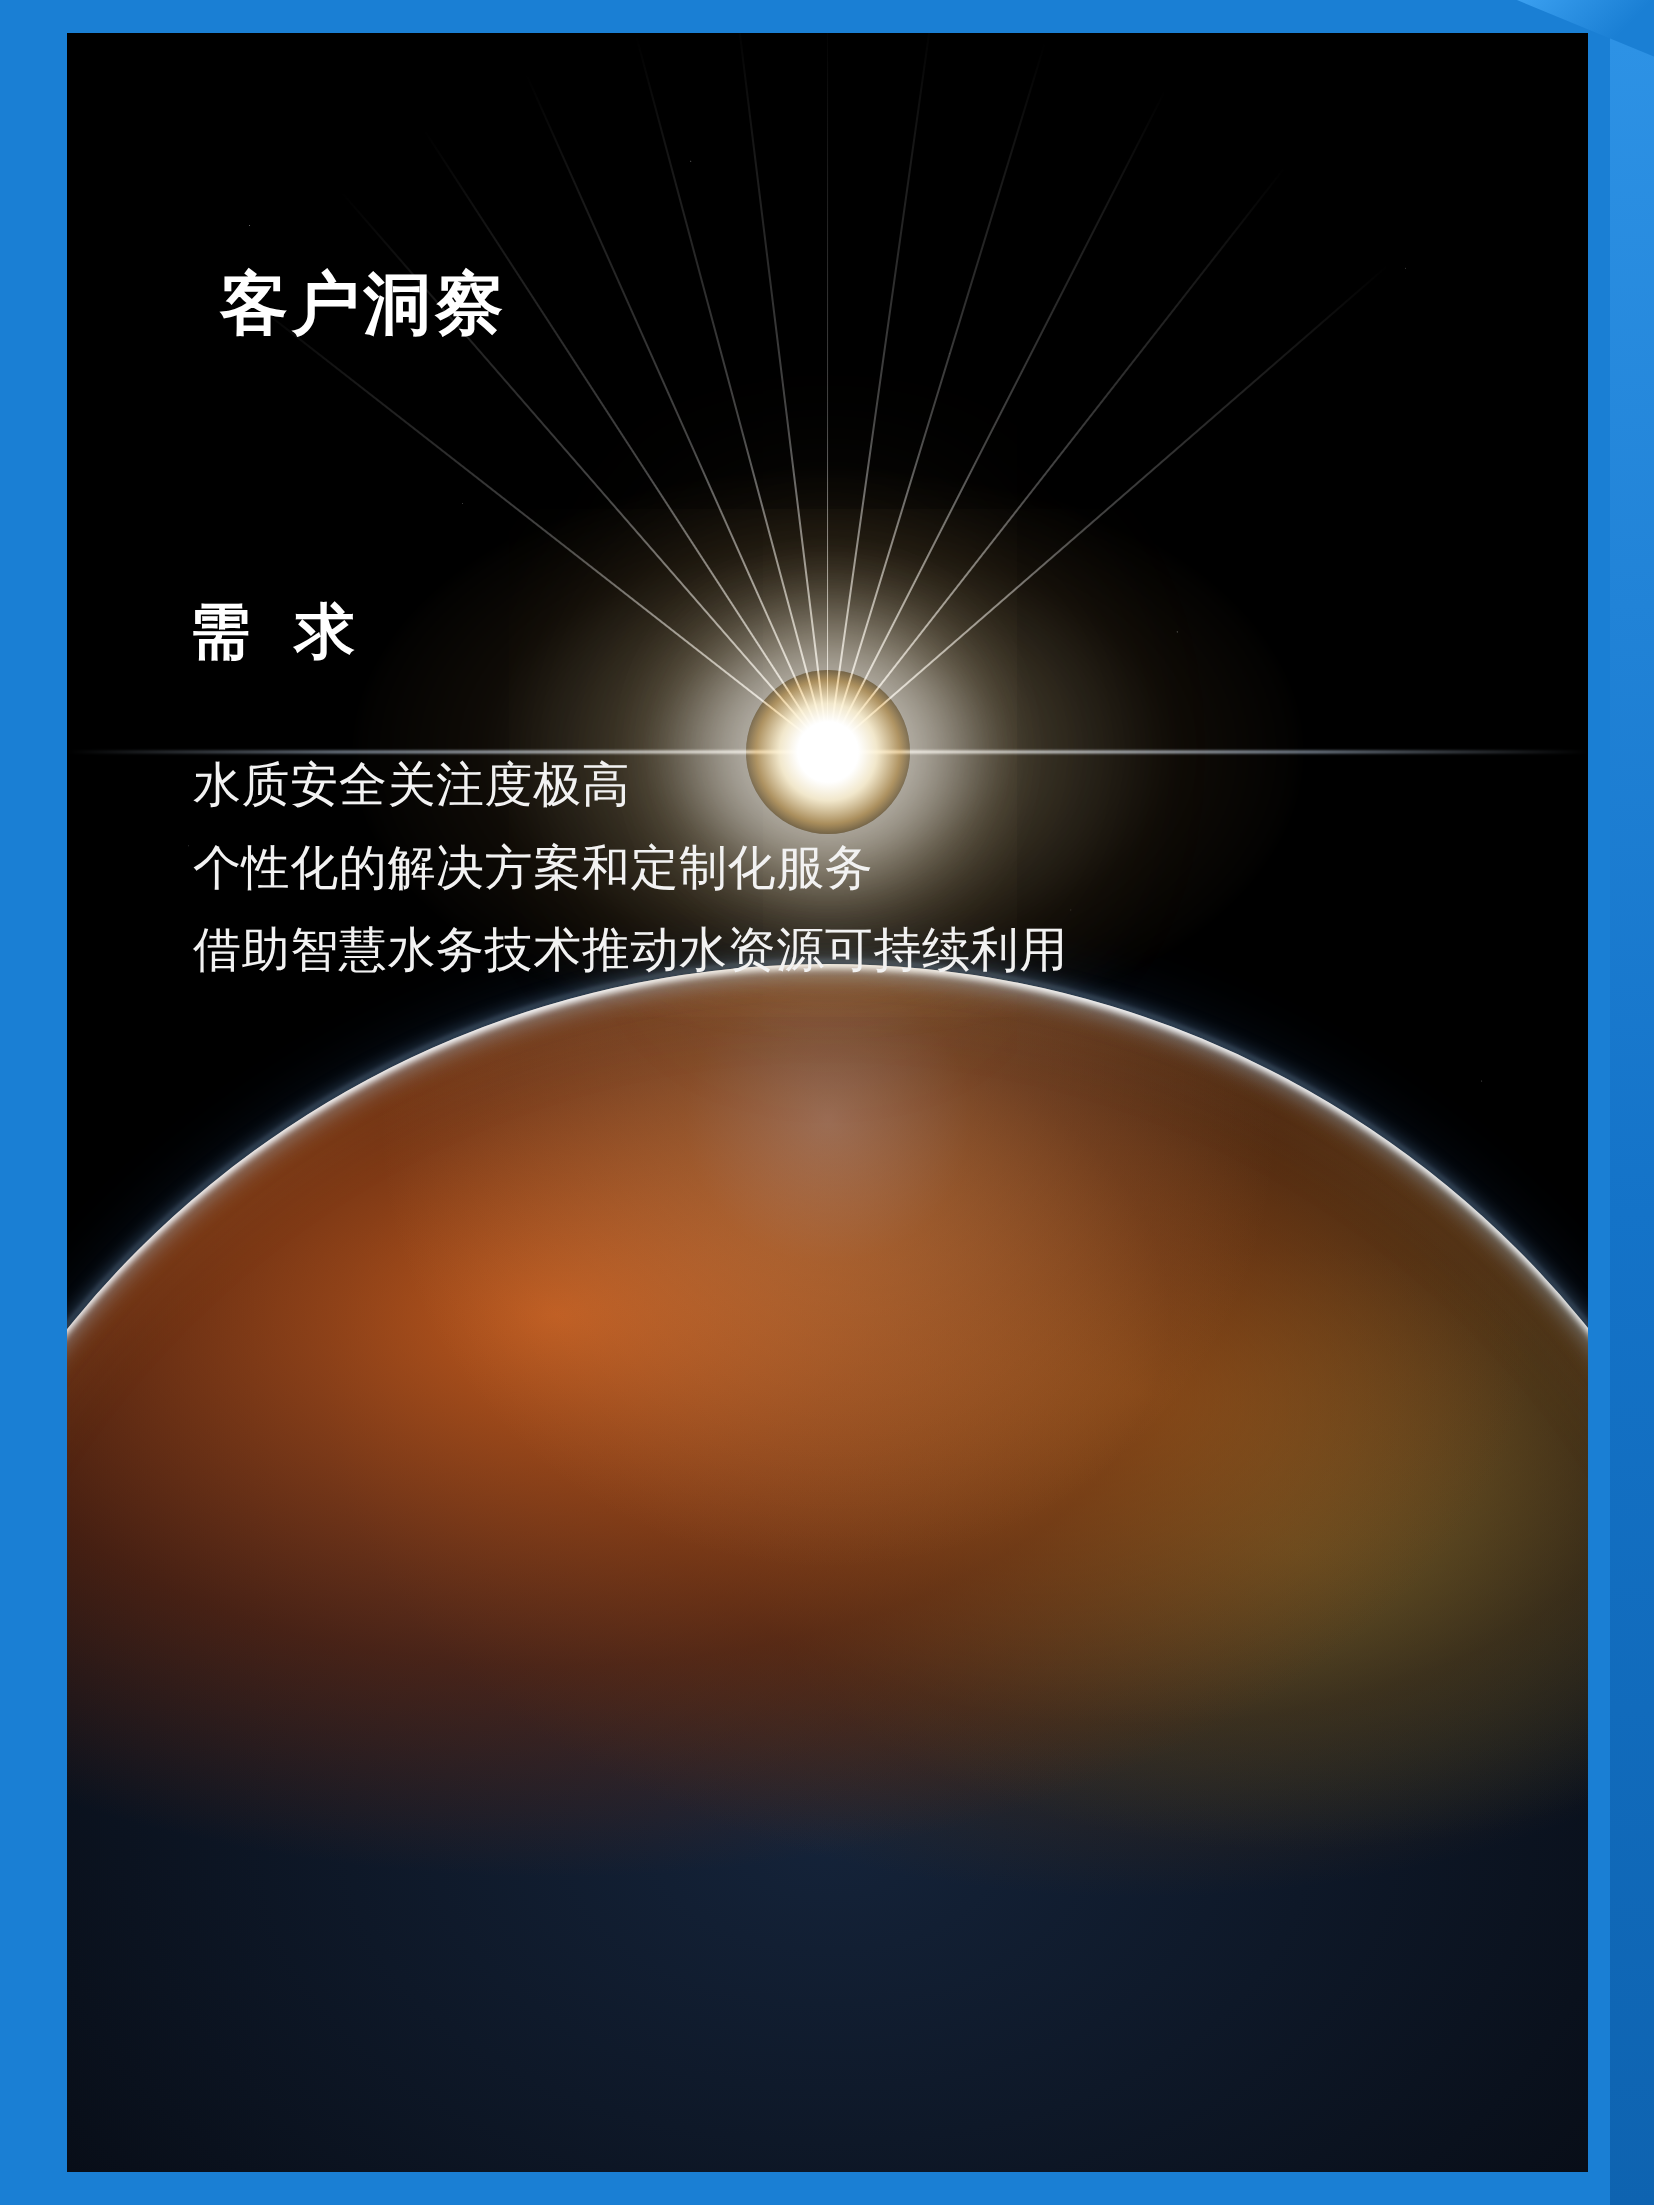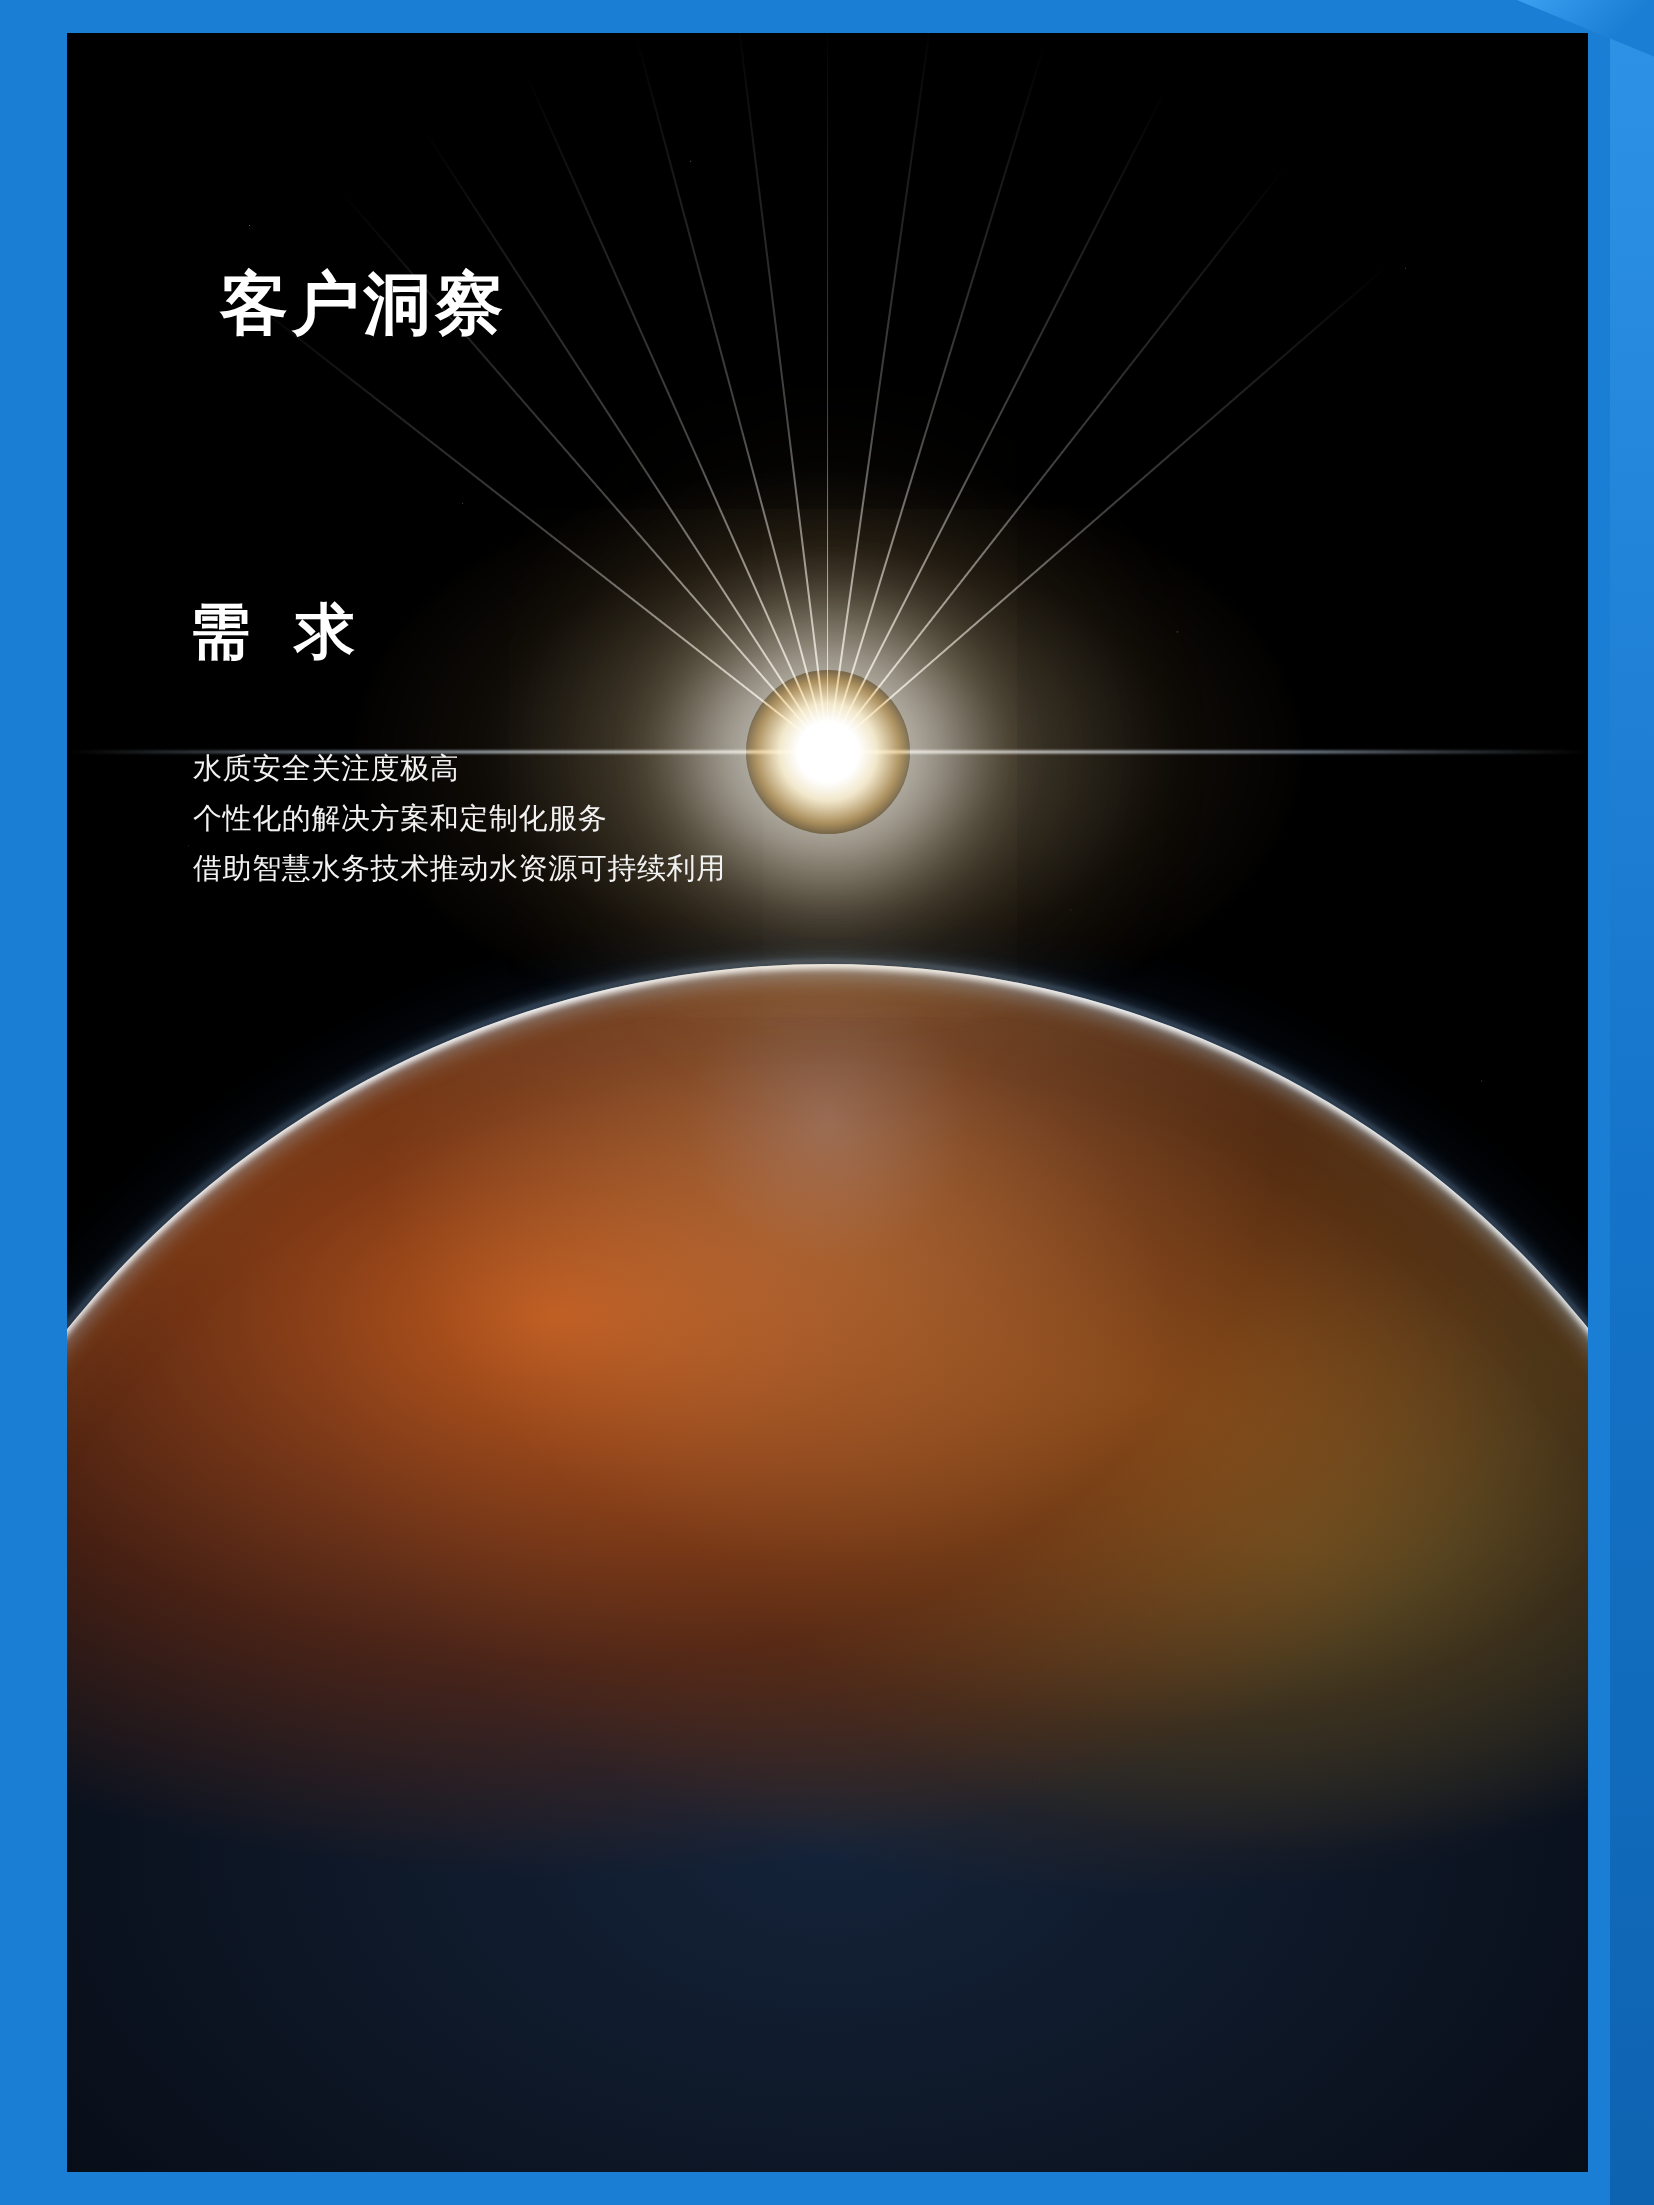--- a/index.html
+++ b/index.html
@@ -222,21 +222,21 @@
   .bullets {
     position: absolute;
     left: 126px;
     top: 711px;
     margin: 0;
     padding: 0;
     list-style: none;
   }
   .bullets li {
     color: #f2f2f2;
-    font-size: 29px;
+    font-size: 48px;
     line-height: 1.72;
     letter-spacing: 0.6px;
     white-space: nowrap;
   }
 </style>
 </head>
 <body>
 
 <div class="slide">
 

